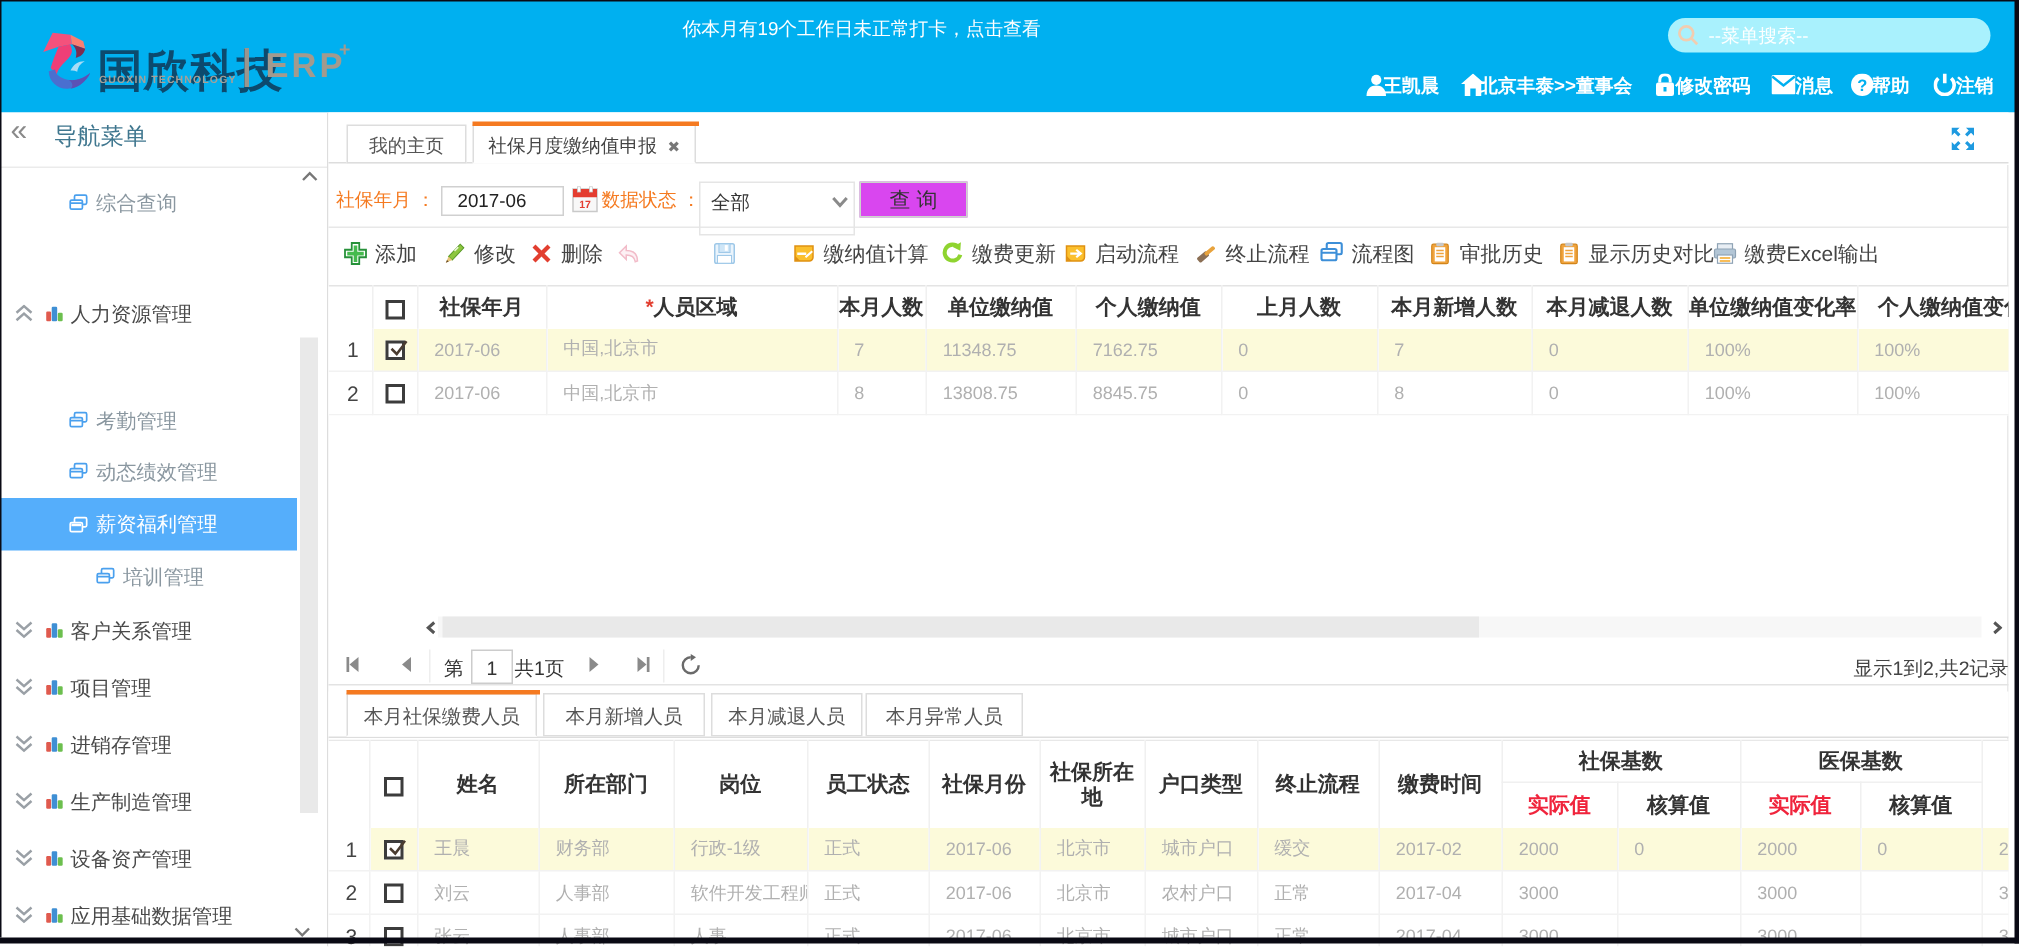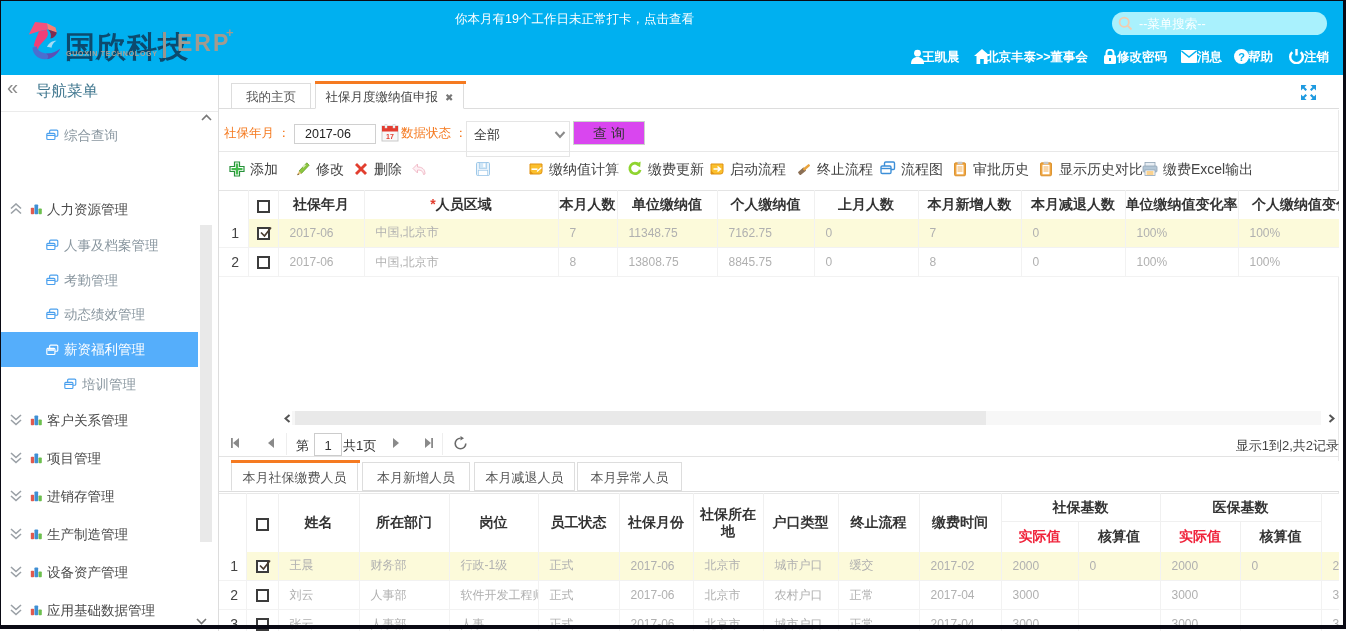--- a/index.html
+++ b/index.html
@@ -135,28 +135,20 @@
         <path d="M1 5.5 L6 1 L11 5.5" fill="none" stroke="#9aa0a6" stroke-width="1.6"></path>
         <path d="M1 10.5 L6 6 L11 10.5" fill="none" stroke="#9aa0a6" stroke-width="1.6"></path>
       </svg>
       <svg class="abs" style="left:30px;top:10px" width="13" height="13" viewBox="0 0 16 16">
         <rect x="1" y="7" width="4" height="8" rx="1" fill="#e05a4e"></rect>
         <rect x="5.5" y="3" width="4.5" height="12" rx="1" fill="#3f8fd4"></rect>
         <rect x="10.5" y="8" width="4" height="7" rx="1" fill="#6cbf4e"></rect>
       </svg>
       <span class="txt">人力资源管理</span>
     </div>
-<div class="mi sub" style="top:153px;">
-      <svg class="abs" style="left:46px;top:11px" width="13" height="12" viewBox="0 0 16 14">
-        <rect x="4.5" y="1" width="10" height="7.5" rx="1.2" fill="#fff" stroke="#4aa0ee" stroke-width="1.4"></rect>
-        <rect x="1" y="5" width="10" height="7.5" rx="1.2" fill="#fff" stroke="#4aa0ee" stroke-width="1.4"></rect>
-        <path d="M1 7.5 h10" stroke="#4aa0ee" stroke-width="1.4"></path>
-      </svg>
-      <span class="txt">人事及档案管理</span>
-    </div>
 <div class="mi sub" style="top:187.5px;">
       <svg class="abs" style="left:46px;top:11px" width="13" height="12" viewBox="0 0 16 14">
         <rect x="4.5" y="1" width="10" height="7.5" rx="1.2" fill="#fff" stroke="#4aa0ee" stroke-width="1.4"></rect>
         <rect x="1" y="5" width="10" height="7.5" rx="1.2" fill="#fff" stroke="#4aa0ee" stroke-width="1.4"></rect>
         <path d="M1 7.5 h10" stroke="#4aa0ee" stroke-width="1.4"></path>
       </svg>
       <span class="txt">考勤管理</span>
     </div>
 <div class="mi sub" style="top:222px;">
       <svg class="abs" style="left:46px;top:11px" width="13" height="12" viewBox="0 0 16 14">

